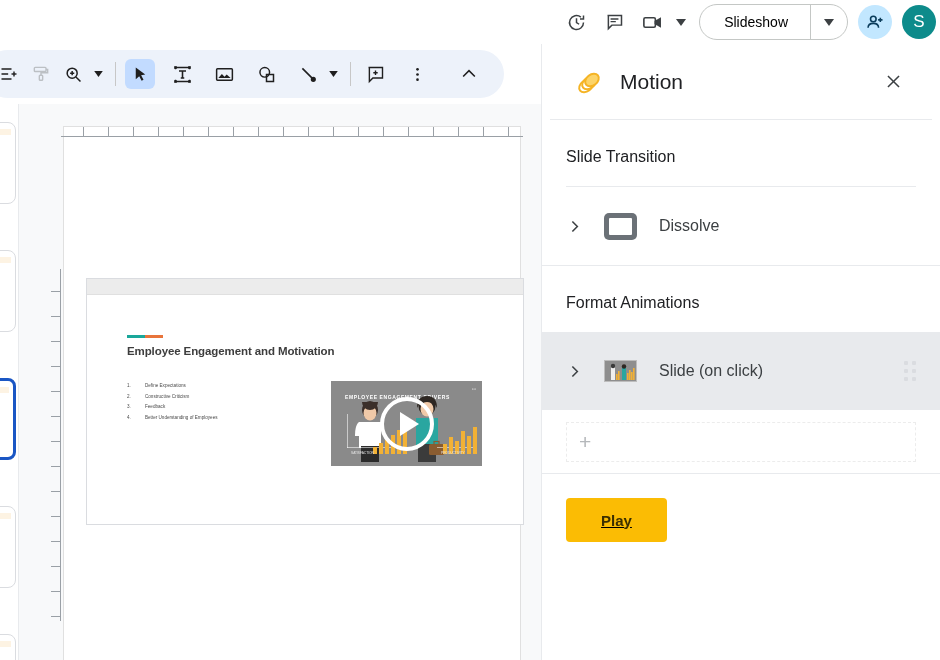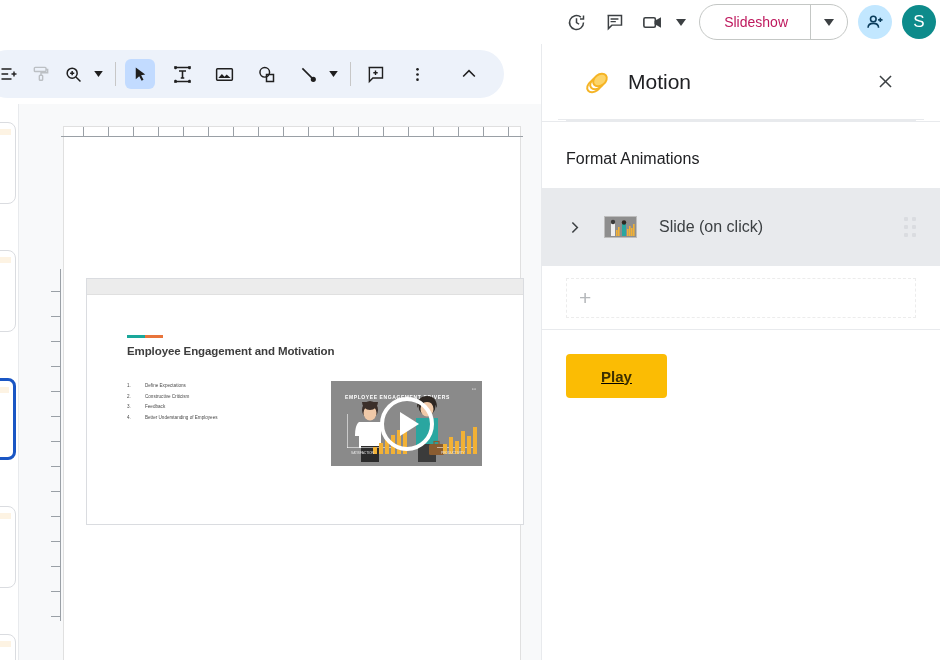--- a/index.html
+++ b/index.html
@@ -56,21 +56,21 @@
     height: 36px;
     border: 1px solid #c4c7c5;
     border-radius: 18px;
     overflow: hidden;
     background: #fff;
     margin-left: 6px;
   }
   .slideshow-label {
     display: flex; align-items: center;
     padding: 0 22px 0 24px;
-    font-size: 14px; color: #be185d;
+    font-size: 14px; color: #000000;
     white-space: nowrap;
   }
   .slideshow-div { width: 1px; background: #c4c7c5; }
   .slideshow-arrow {
     display: flex; align-items: center; justify-content: center;
     width: 36px; color: #3c4043;
   }
   .avatar {
     width: 34px; height: 34px; border-radius: 50%;
     display: flex; align-items: center; justify-content: center;
@@ -251,21 +251,21 @@
     width: 399px; height: 616px;
     background: #ffffff;
     border-left: 1px solid #e8eaed;
   }
   .panel-header {
     position: relative;
     height: 76px;
     display: flex; align-items: center;
     padding: 0 24px;
     border-bottom: 1px solid #e8eaed;
-    margin: 0 16px;
+    margin: 0 8px;
   }
   .panel-header-inner {
     display: flex; align-items: center; gap: 16px;
     width: 100%;
   }
   .panel-title {
     font-size: 21px; color: #202124; font-weight: 400;
   }
   .panel-close {
     margin-left: auto;
@@ -661,22 +661,34 @@
         </div>
         <div class="panel-title">Motion</div>
         <div class="panel-close">
           <svg width="19" height="19" viewBox="0 0 24 24" stroke="#3c4043" stroke-width="1.9" fill="none">
             <path d="M5 5l14 14M19 5L5 19"></path>
           </svg>
         </div>
       </div>
     </div>
 
+    <div class="section-head">Slide Transition</div>
     <div class="sep"></div>
 
+    <div class="anim-row">
+      <div class="chev">
+        <svg width="17" height="17" viewBox="0 0 24 24" fill="none" stroke="#3c4043" stroke-width="2.2">
+          <path d="M9 5l7 7-7 7"></path>
+        </svg>
+      </div>
+      <div class="trans-icon">
+        <div class="inner"></div>
+      </div>
+      <div class="row-label">Dissolve</div>
+    </div>
 
     <div class="sep" style="margin:0;"></div>
 
     <div class="section-head">Format Animations</div>
 
     <div class="anim-row selected">
       <div class="chev">
         <svg width="17" height="17" viewBox="0 0 24 24" fill="none" stroke="#3c4043" stroke-width="2.2">
           <path d="M9 5l7 7-7 7"></path>
         </svg>

